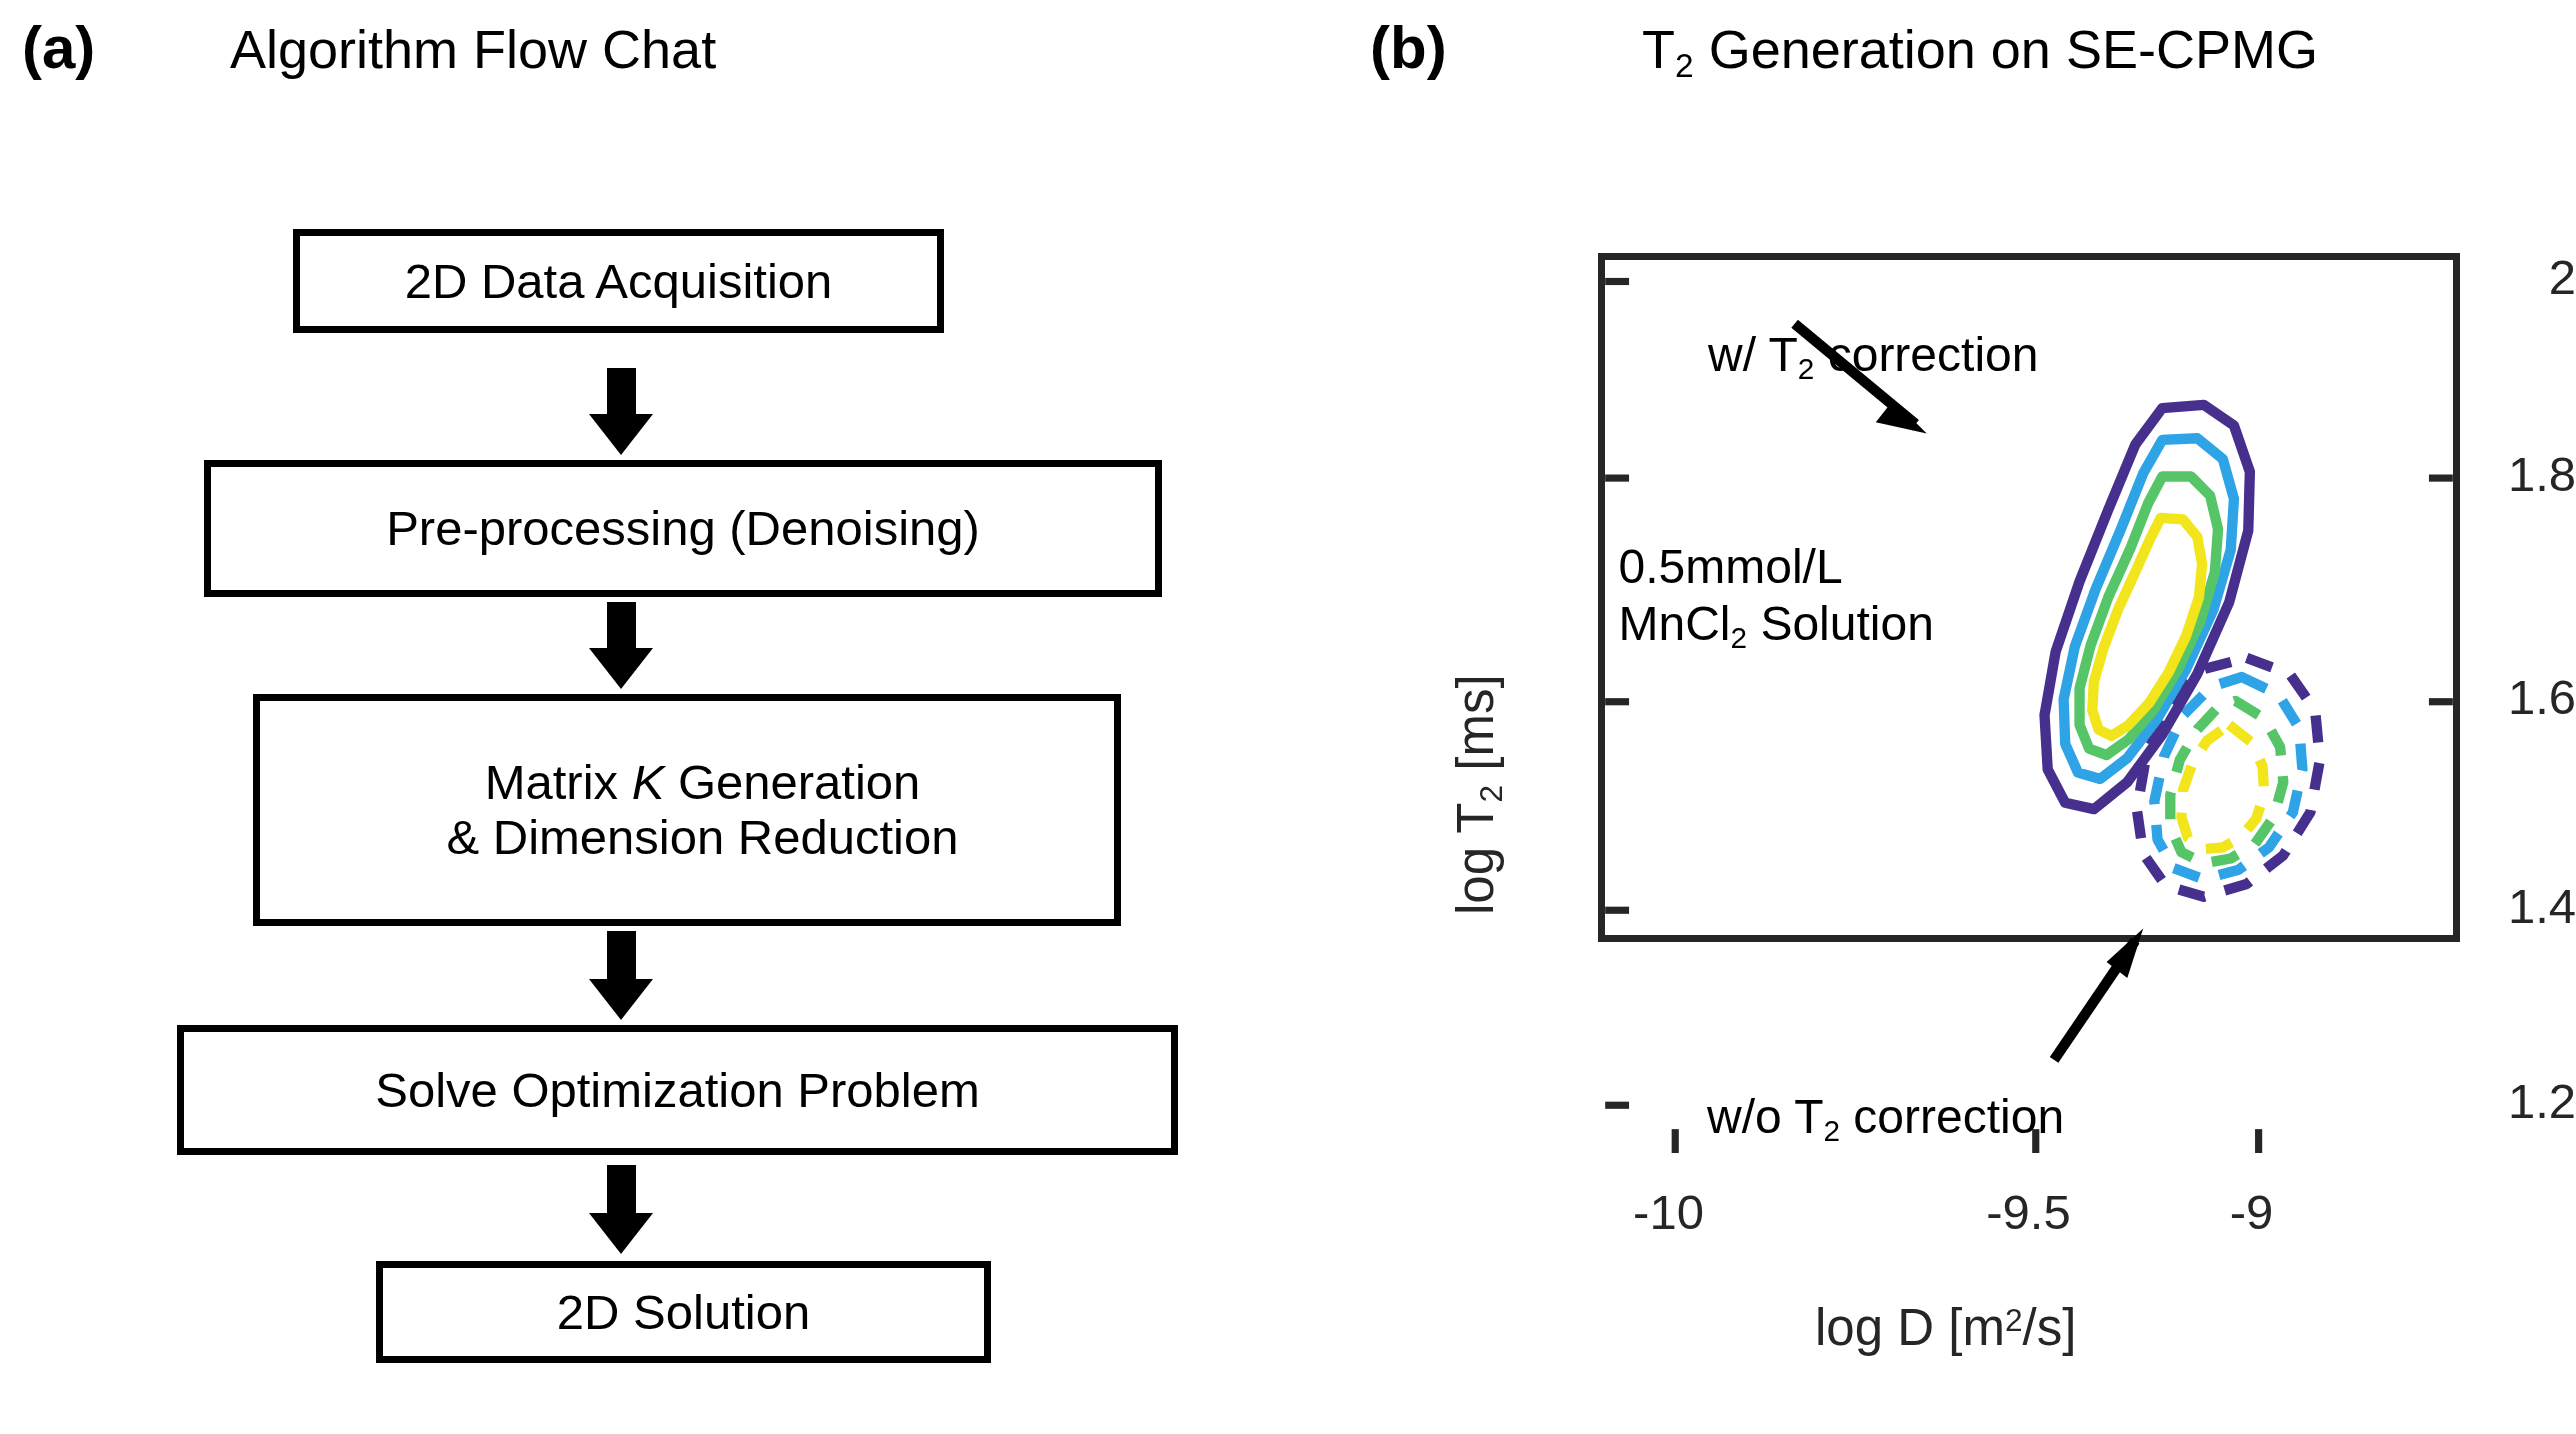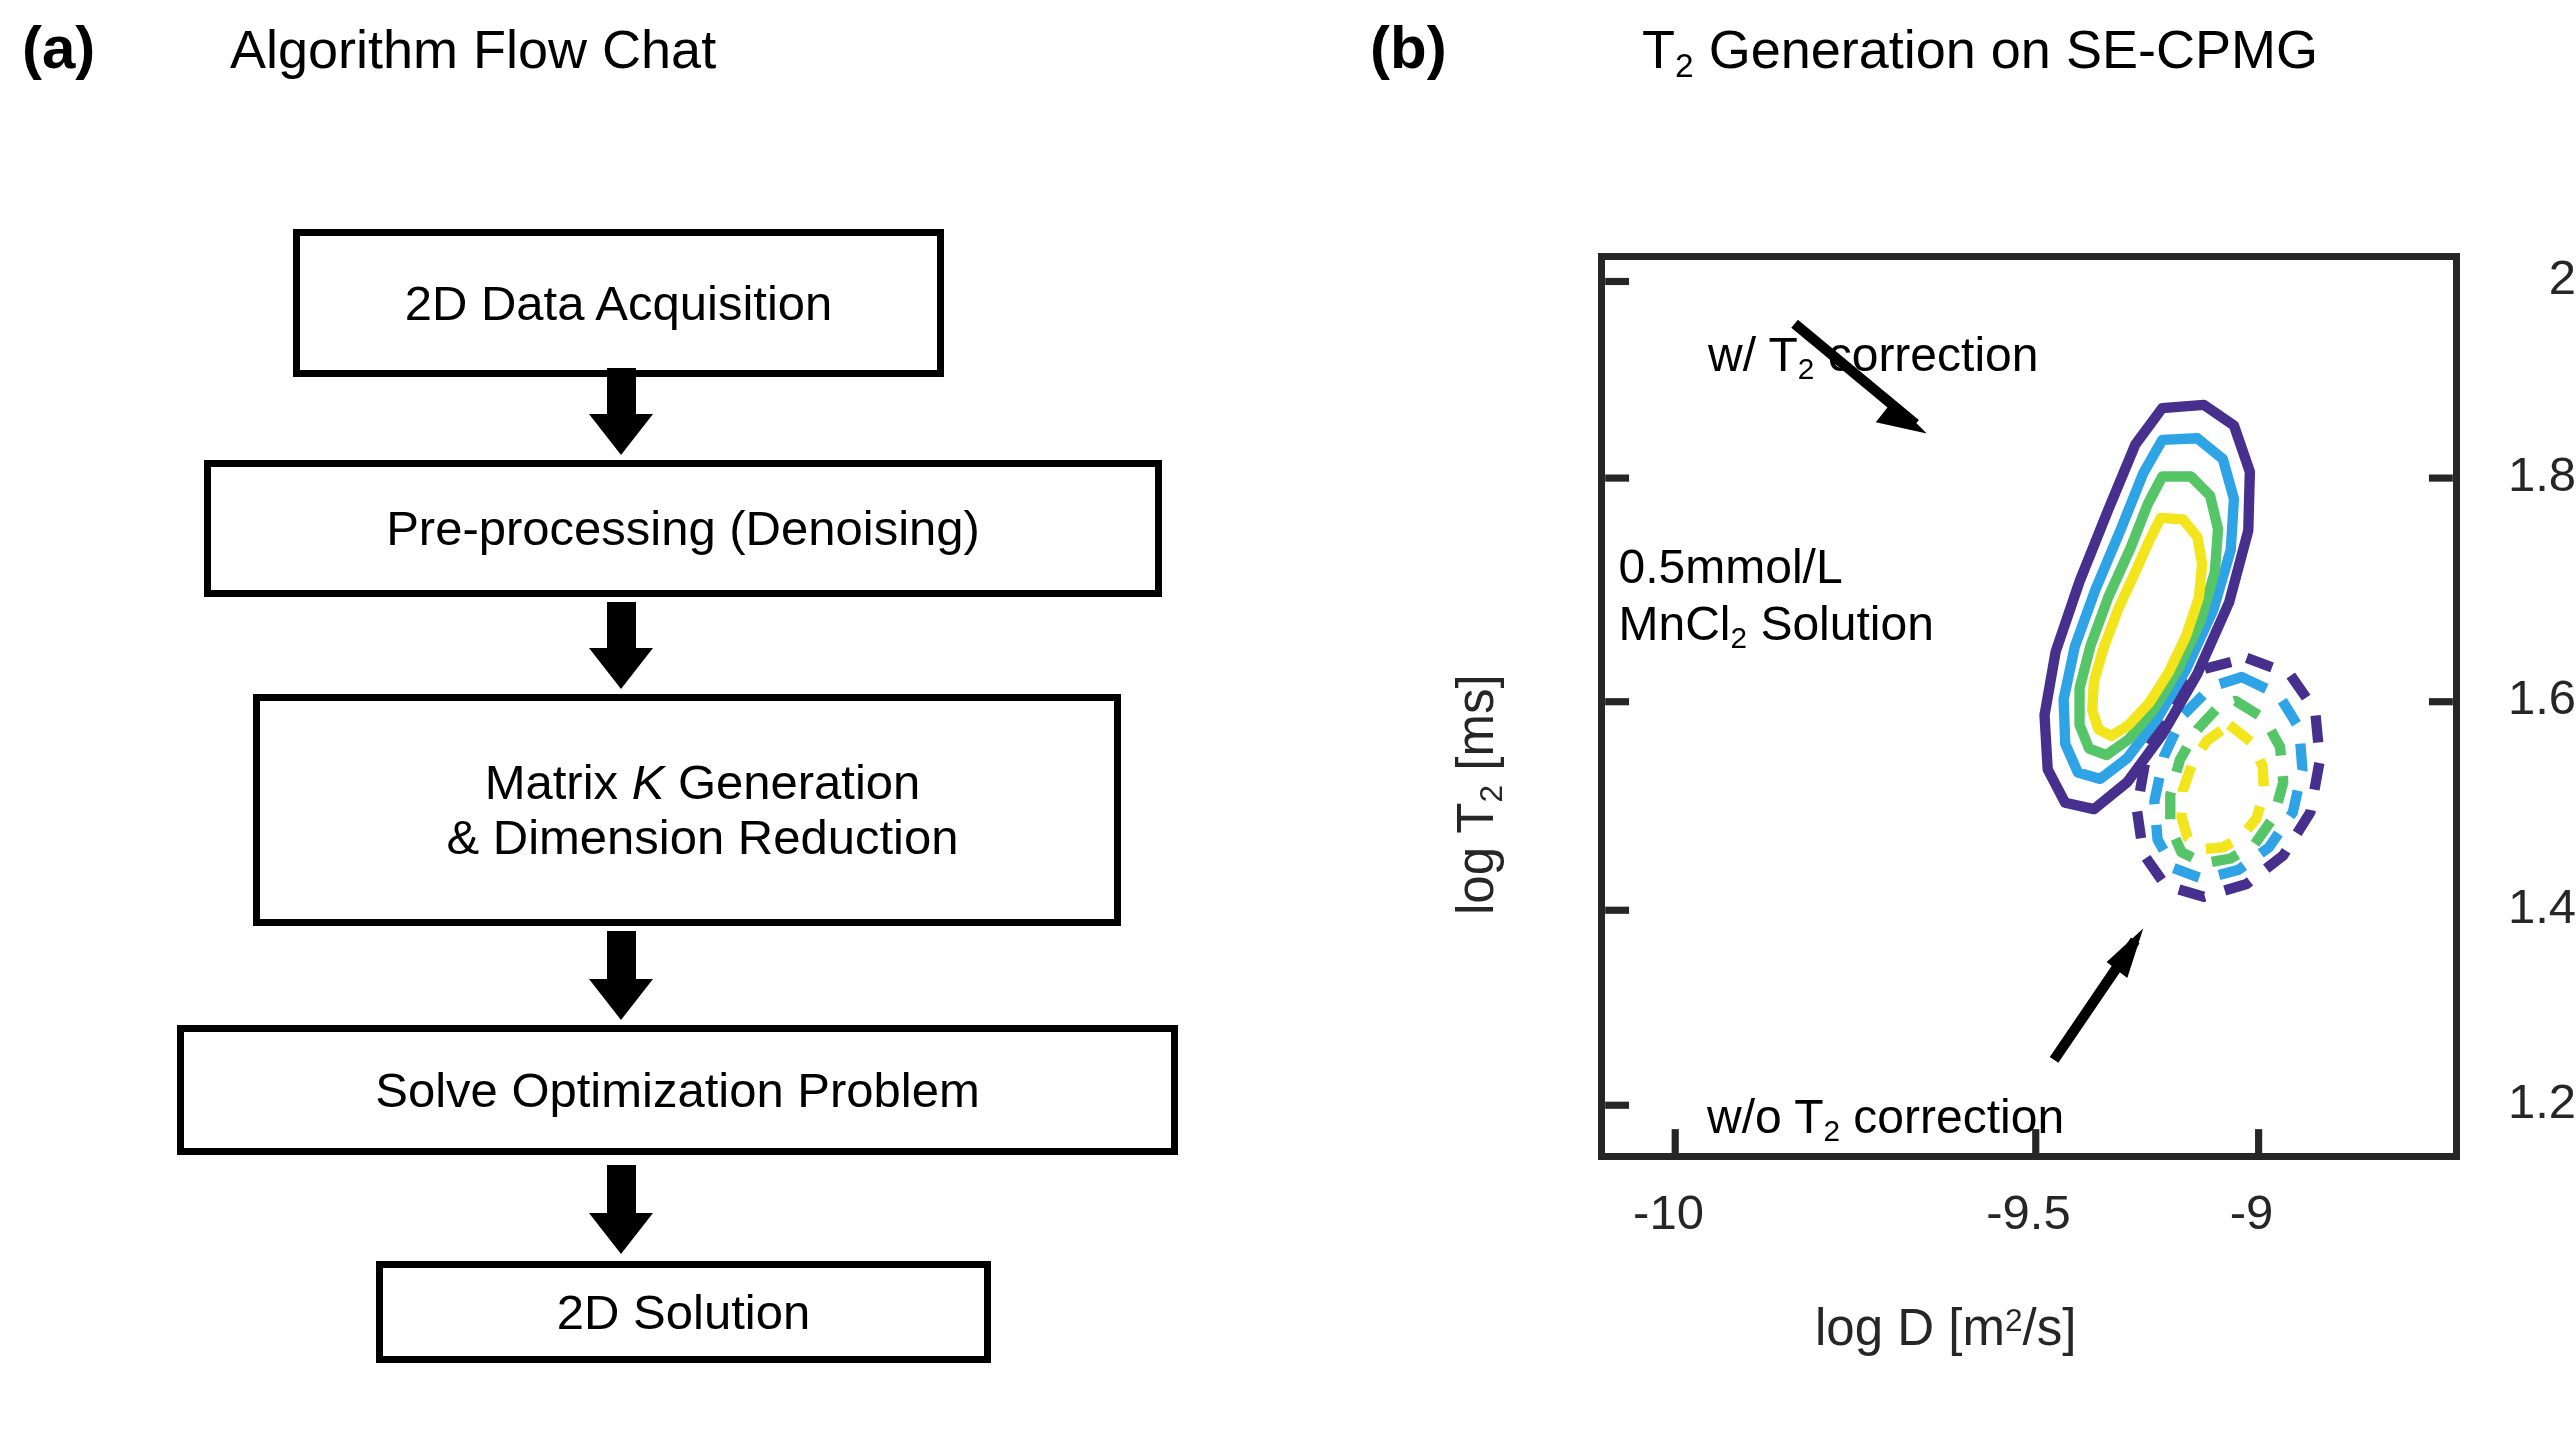--- a/index.html
+++ b/index.html
@@ -21,21 +21,21 @@
   }
   .flow-box .ital{font-style:italic;}
   .arrow{position:absolute;}
   .arrow .shaft{position:absolute;background:#000;}
   .arrow .head{position:absolute;width:0;height:0;
                border-left:32px solid transparent;border-right:32px solid transparent;
                border-top:41px solid #000;}
 
   
   #panel-b{position:absolute;left:1290px;top:0;width:1286px;height:1434px;}
-  #plot-frame{position:absolute;left:308px;top:253px;width:862px;height:907px;
+  #plot-frame{position:absolute;left:308px;top:253px;width:862px;height:689px;
               box-sizing:border-box;border:7.2px solid #262626;background:#fff;}
   .ytick-label{position:absolute;right:0;font-size:49px;line-height:1;
                text-align:right;color:#262626;white-space:nowrap;}
   .xtick-label{position:absolute;font-size:49px;line-height:1;
                text-align:center;color:#262626;white-space:nowrap;}
   #ylabel{position:absolute;font-size:51px;white-space:nowrap;color:#262626;
           transform-origin:0 0;transform:rotate(-90deg);}
   #xlabel{position:absolute;font-size:51px;white-space:nowrap;color:#262626;}
   .annot{position:absolute;font-size:48px;line-height:1.18;white-space:nowrap;color:#000;}
   sub{font-size:0.62em;vertical-align:-0.28em;}
@@ -43,21 +43,21 @@
 </style>
 </head>
 <body>
 
 <div id="panel-a">
 
   <div class="abs panel-letter" style="left:22px;top:17.5px;">(a)</div>
 
   <div class="abs panel-title" style="left:188px;top:22px;">Algorithm Flow Chat</div>
 
-  <div class="flow-box" style="left:293px;top:229px;width:651px;height:148px;">
+  <div class="flow-box" style="left:293px;top:229px;width:651px;height:104px;">
     <span>2D Data Acquisition</span>
   </div>
 
   <div class="arrow" style="left:589px;top:368px;width:64px;height:88px;">
     <div class="shaft" style="left:17.5px;top:0;width:29px;height:49px;"></div>
     <div class="head" style="left:0;top:46px;"></div>
   </div>
 
   <div class="flow-box" style="left:204px;top:460px;width:958px;height:137px;">
     <span>Pre-processing (Denoising)</span>

